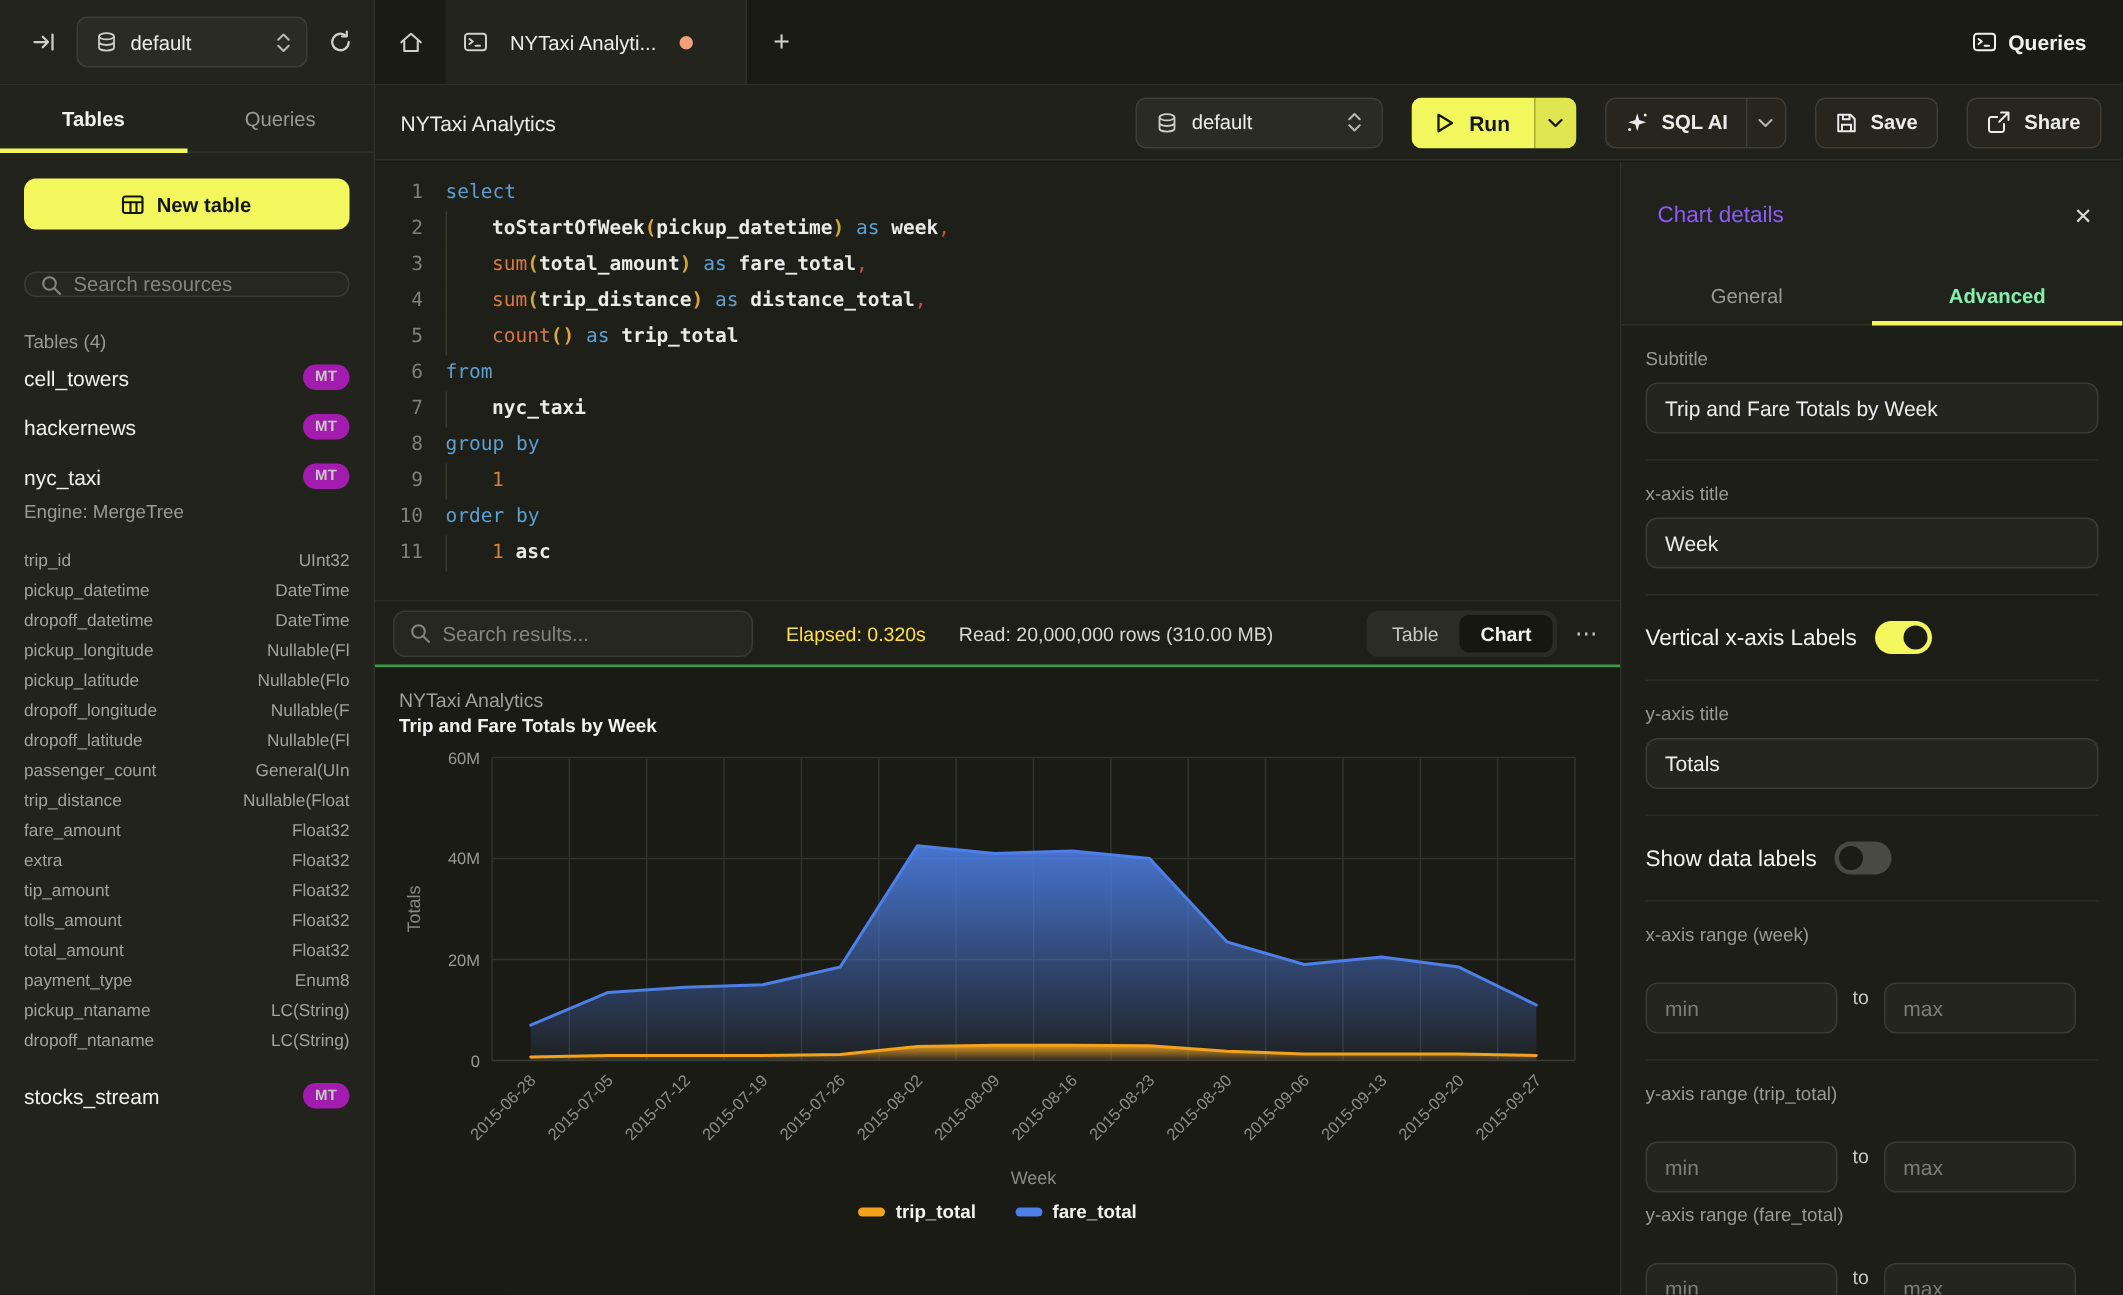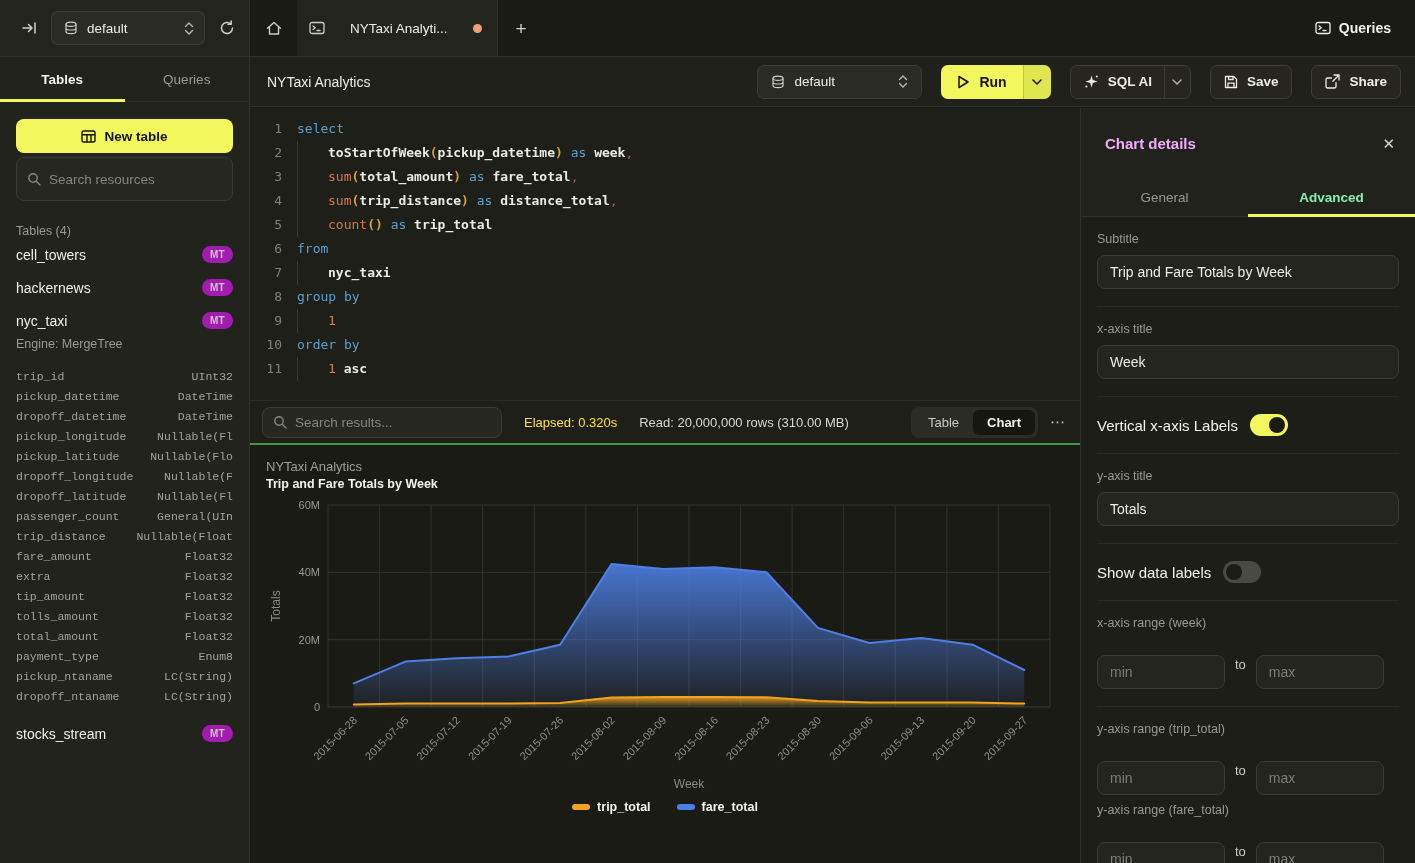--- a/index.html
+++ b/index.html
@@ -10,53 +10,53 @@
   #topbar { position:absolute; left:0; top:0; width:1415px; height:57px;
             background:#1b1b16; border-bottom:1px solid #30302a; }
   #topbar-left { position:absolute; left:0; top:0; width:250px; height:56px; background:#24241e;
                  border-right:1px solid #30302a; display:flex; align-items:center; gap:14px; padding:0 14px 0 22px; }
   .icon-btn { display:flex; align-items:center; justify-content:center; color:#cfcfc9; cursor:pointer; }
   .db-select { display:flex; align-items:center; gap:9px; background:#2b2b25; border:1px solid #3d3d37;
                border-radius:7px; height:34px; padding:0 10px 0 12px; flex:1; }
   .db-select .lbl { font-size:13.5px; color:#ececea; flex:1; }
   #home-btn { position:absolute; left:250px; top:0; width:47px; height:56px; display:flex; align-items:center; justify-content:center; }
   #editor-tab { position:absolute; left:297px; top:0; width:201px; height:56px; background:#24241e;
-                border-right:1px solid #30302a; display:flex; align-items:center; gap:25px; padding:0 12px; }
+                border-right:1px solid #30302a; display:flex; align-items:center; gap:15px; padding:0 12px; }
   #editor-tab .tab-label { font-size:13.5px; color:#ececea; white-space:nowrap; overflow:hidden; }
   .dot { width:9px; height:9px; border-radius:50%; background:#eea179; flex:none; }
   #new-tab-btn { position:absolute; left:508px; top:16px; width:26px; height:26px; color:#cfcfc9;
                  font-size:19px; display:flex; align-items:center; justify-content:center; }
   #queries-btn { position:absolute; right:24px; top:0; height:56px; display:flex; align-items:center; gap:8px; }
   #queries-btn span { font-size:14px; font-weight:600; color:#f2f2ee; }
 
   
   #sidebar { position:absolute; left:0; top:57px; width:250px; height:806px; background:#23231d;
              border-right:1px solid #30302a; overflow:hidden; }
   #sidebar-tabs { height:45px; border-bottom:1px solid #30302a; display:flex; }
   .side-tab { width:50%; display:flex; align-items:center; justify-content:center; font-size:13.5px;
               color:#9a9a94; position:relative; cursor:pointer; }
   .side-tab.active { color:#f2f2ee; font-weight:600; }
   .side-tab.active::after { content:""; position:absolute; left:0; right:0; bottom:-1px; height:3px; background:#f2f75e; }
   .side-pad { padding:0 16px; }
   #new-table-btn { margin-top:17px; height:34px; width:100%; background:#f2f75e; color:#15150f;
                    border:none; border-radius:8px; font-size:13.5px; font-weight:600;
                    display:flex; align-items:center; justify-content:center; gap:8px; cursor:pointer;
                    font-family:"Liberation Sans", sans-serif; }
-  .search-box { margin-top:4px; height:44px; background:#29291f2e; background:#272721; border:1px solid #3b3b35;
+  .search-box { margin-top:28px; height:17px; background:#29291f2e; background:#272721; border:1px solid #3b3b35;
                 border-radius:8px; display:flex; align-items:center; gap:8px; padding:0 10px; }
   .search-box input { background:transparent; border:none; outline:none; color:#ececea; font-size:13.5px; width:100%;
                       font-family:"Liberation Sans", sans-serif; }
   .search-box input::placeholder { color:#85857f; }
   #tables-label { margin-top:23px; font-size:12.5px; color:#9a9a94; }
   .table-item { display:flex; align-items:center; justify-content:space-between; height:33px; cursor:pointer; }
   .table-item .tname { font-size:14px; color:#f0f0ec; font-weight:500; }
   .badge { background:#a21caf; color:#c9c9c4; font-size:10px; font-weight:600; border-radius:9px;
            padding:3px 8px; letter-spacing:.3px;margin-left:44px; }
   .engine-line { font-size:12.5px; color:#9a9a94; height:24px; }
-  .col-row { display:flex; justify-content:space-between; font-family:Liberation Mono, monospace;
+  .col-row { display:flex; justify-content:space-between; font-family:Liberation Sans, sans-serif;
              font-size:11.5px; color:#a3a39d; line-height:20px; }
   .col-row .ctype { white-space:nowrap; overflow:hidden; }
   #columns-block { margin:6px 0 10px; }
 
   
   #main-toolbar { position:absolute; left:250px; top:57px; width:1165px; height:50px; background:#21211b;
                   border-bottom:1px solid #30302a; display:flex; align-items:center; padding:0 14px 0 17px; }
   #main-toolbar .title { font-size:14px; font-weight:500; color:#ececea; }
   #toolbar-right { margin-left:auto; display:flex; align-items:center; gap:19px; }
   .tb-btn { height:34px; background:#26261f; border:1px solid #3d3d37; border-radius:7px; display:flex;
@@ -106,21 +106,21 @@
   #chart-mount { margin-top:4px; }
   #chart-xlabel { text-align:center; padding-left:48px; font-size:12px; color:#8a8a84; margin-top:2px; }
   #chart-legend { display:flex; justify-content:center; gap:26px; margin-top:9px; }
   .leg-item { display:flex; align-items:center; gap:7px; font-size:12.5px; font-weight:600; color:#f2f2ee; }
   .leg-swatch { width:18px; height:6px; border-radius:3px; display:inline-block; }
 
   
   #right-panel { position:absolute; left:1080px; top:108px; width:335px; height:755px; background:#1e1e19;
                  border-left:1px solid #30302a; overflow:hidden; }
   #panel-header { height:71px; background:#22221d; display:flex; align-items:center; padding:0 20px 0 24px; }
-  #panel-header .ptitle { font-size:15px; font-weight:700; color:#f0abfc; flex:1; }
+  #panel-header .ptitle { font-size:15px; font-weight:400; color:#8b5cf6; flex:1; }
   #close-btn { color:#d8d8d2; font-size:15px; cursor:pointer; }
   #panel-tabs { height:38px; background:#22221d; border-bottom:1px solid #30302a; display:flex; }
   .ptab { width:50%; display:flex; align-items:center; justify-content:center; font-size:13.5px; color:#9a9a94;
           position:relative; cursor:pointer; }
   .ptab.active { color:#86efac; font-weight:600; }
   .ptab.active::after { content:""; position:absolute; left:0; right:0; bottom:-1px; height:3px; background:#f2f75e; }
   #panel-body { padding:0 16px; }
   .f-label { font-size:12.5px; color:#9a9a94; }
   .f-input { margin-top:9px; height:34px; width:100%; background:#252520; border:1px solid #3b3b35; border-radius:8px;
              color:#ececea; font-size:14px; padding:0 12px; outline:none; font-family:"Liberation Sans", sans-serif; }

